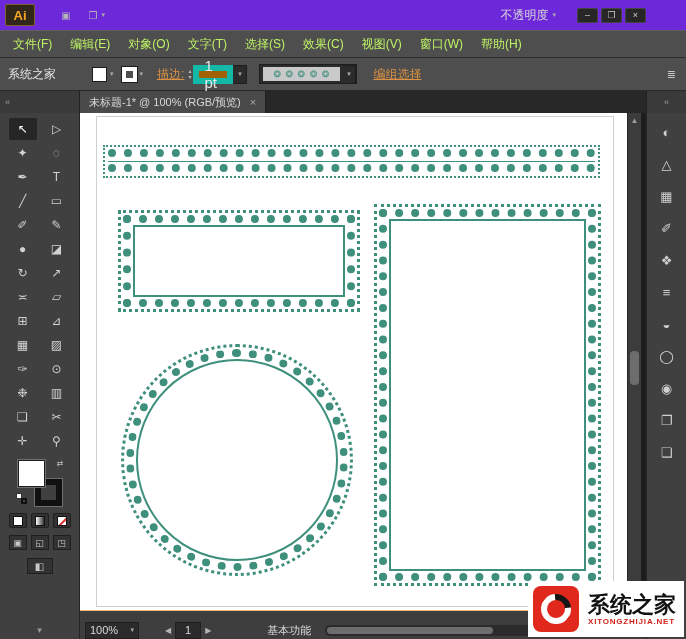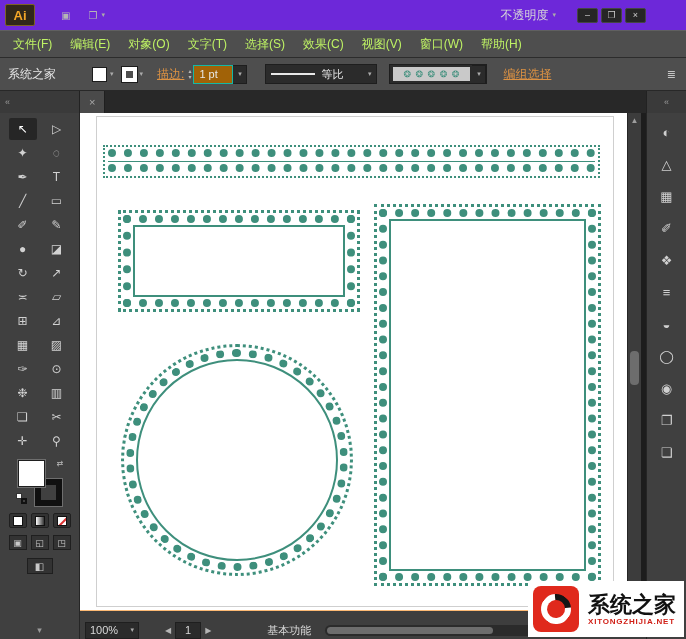--- a/index.html
+++ b/index.html
@@ -35,22 +35,22 @@
   .cb-label { margin-left:8px; }
   .swatch-dd { display:flex; align-items:center; gap:3px; }
   #fill-dd { margin-left:36px; }
   #stroke-dd { margin-left:8px; }
   .fill-swatch-cb { width:15px; height:15px; background:#fff; border:1px solid #1c1c1c; }
   .stroke-swatch-cb { width:15px; height:15px; border:4px solid #fff; outline:1px solid #1c1c1c; }
   .link { color:var(--accent,#dd9243); text-decoration:underline; }
   #stroke-link { margin-left:14px; }
   .stepper { display:flex; align-items:center; margin-left:4px; }
   .stepper-arrows { display:flex; flex-direction:column; margin-right:2px; color:#bbb; font-size:6px; line-height:6px; }
-  .field { background:#a16207; border:1px solid #14b8a6; height:19px; display:flex; align-items:center;
-           padding:0 5px; font-size:11px; color:#e8e8e8; }
+  .field { background:#a16207; border:6px solid #14b8a6; height:19px; display:flex; align-items:center;
+           padding:0 5px; font-size:15px; color:#e8e8e8; }
   #stroke-weight-field { width:40px; }
   .dd-caret-box { width:14px; height:19px; background:#2b2b2b; border:1px solid #1e1e1e; border-left:none;
                   display:flex; align-items:center; justify-content:center; }
   #profile-dd { margin-left:18px; width:112px; height:20px; background:#2b2b2b; border:1px solid #1e1e1e;
                 display:flex; align-items:center; padding:0 5px; gap:6px; font-size:11px; }
   .profile-line { flex:0 0 44px; height:2px; background:#e8e8e8; }
   #profile-dd .caret { margin-left:auto; }
   #brush-dd { margin-left:12px; width:98px; height:20px; background:#2b2b2b; border:1px solid #1e1e1e;
               display:flex; align-items:center; }
   .brush-preview { flex:1; height:14px; margin:0 2px 0 3px; background:#c9c9c9; color:var(--ornament,#3e8f7c);
@@ -208,40 +208,36 @@
     <div class="stepper">
       <div class="stepper-arrows">
         <span>▴</span>
         <span>▾</span>
       </div>
       <div class="field" id="stroke-weight-field">1 pt</div>
       <div class="dd-caret-box">
         <span class="caret">▾</span>
       </div>
     </div>
-    <div id="profile-dd">
-      <span class="profile-line"></span>
-      <span>等比</span>
-      <span class="caret">▾</span>
-    </div>
     <div id="brush-dd">
       <span class="brush-preview">❂ ❂ ❂ ❂ ❂</span>
       <div class="dd-caret-box">
         <span class="caret">▾</span>
       </div>
     </div>
     <span class="link" id="opacity-link">编组选择</span>
     <span id="cb-dock-icon">≣</span>
   </div>
 
   <div id="tabbar">
     <div class="tab-side">
       <span>«</span>
     </div>
     <div class="doc-tab">
+      <span>未标题-1* @ 100% (RGB/预览)</span>
       <span class="tab-close">×</span>
     </div>
     <div class="tab-fill"></div>
     <div class="dock-side">
       <span>«</span>
     </div>
   </div>
 
   <div id="tools-panel">
     <div class="tool-grid">

